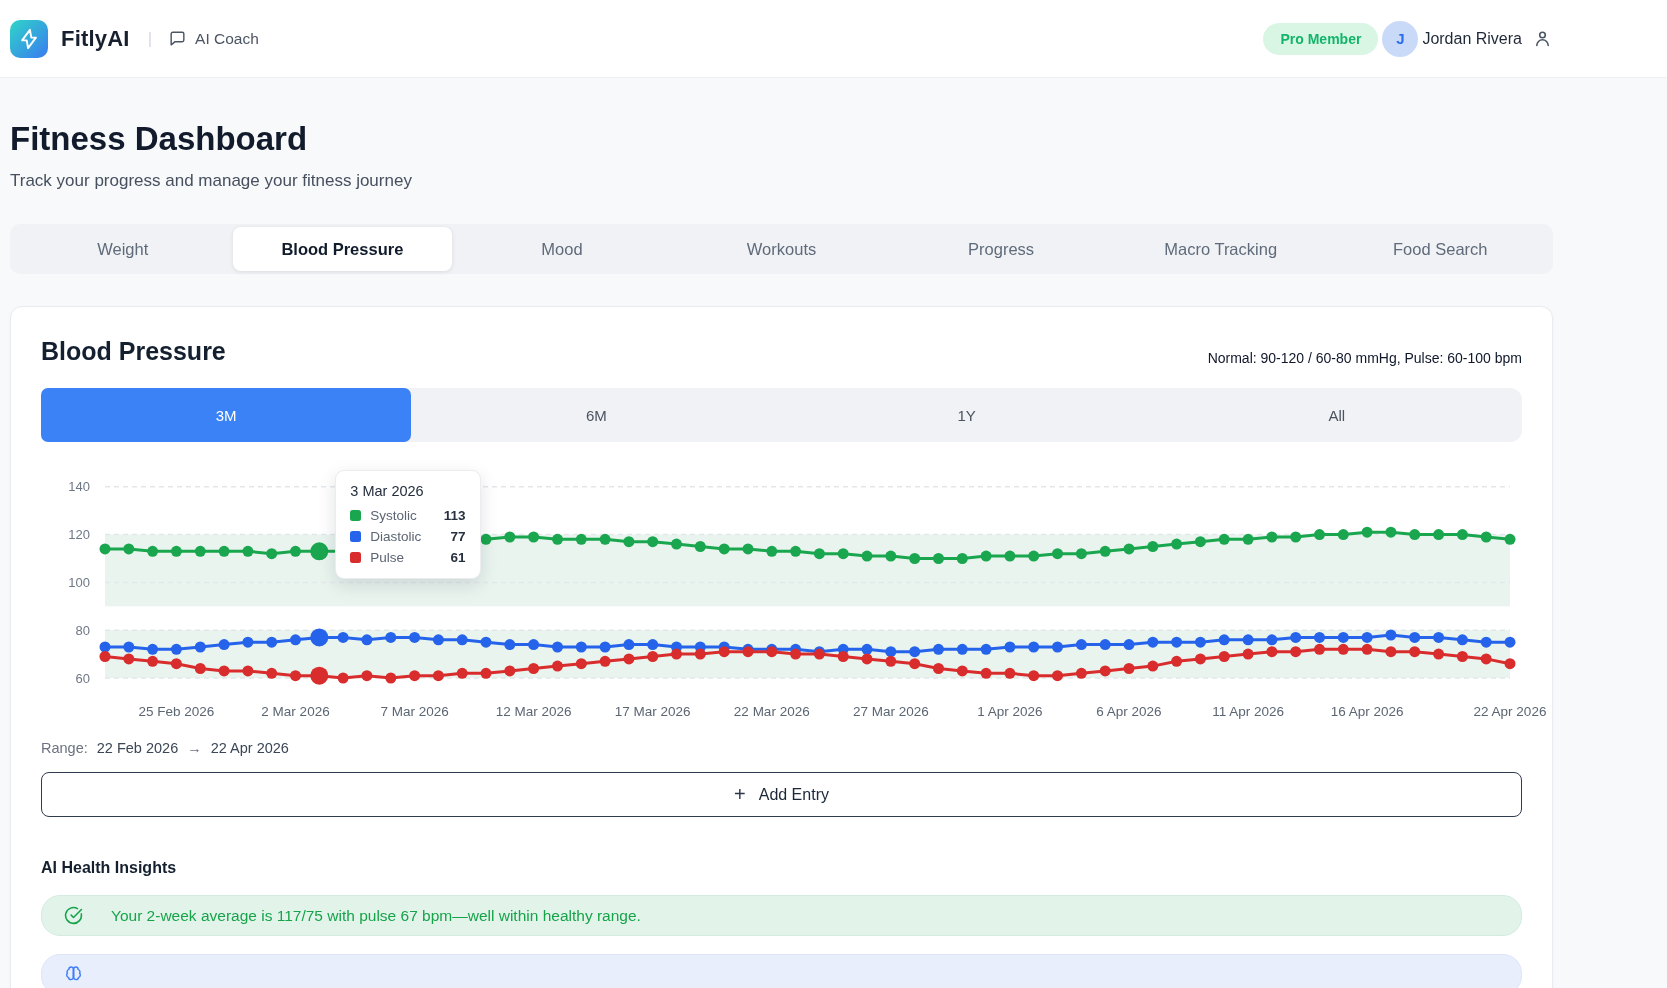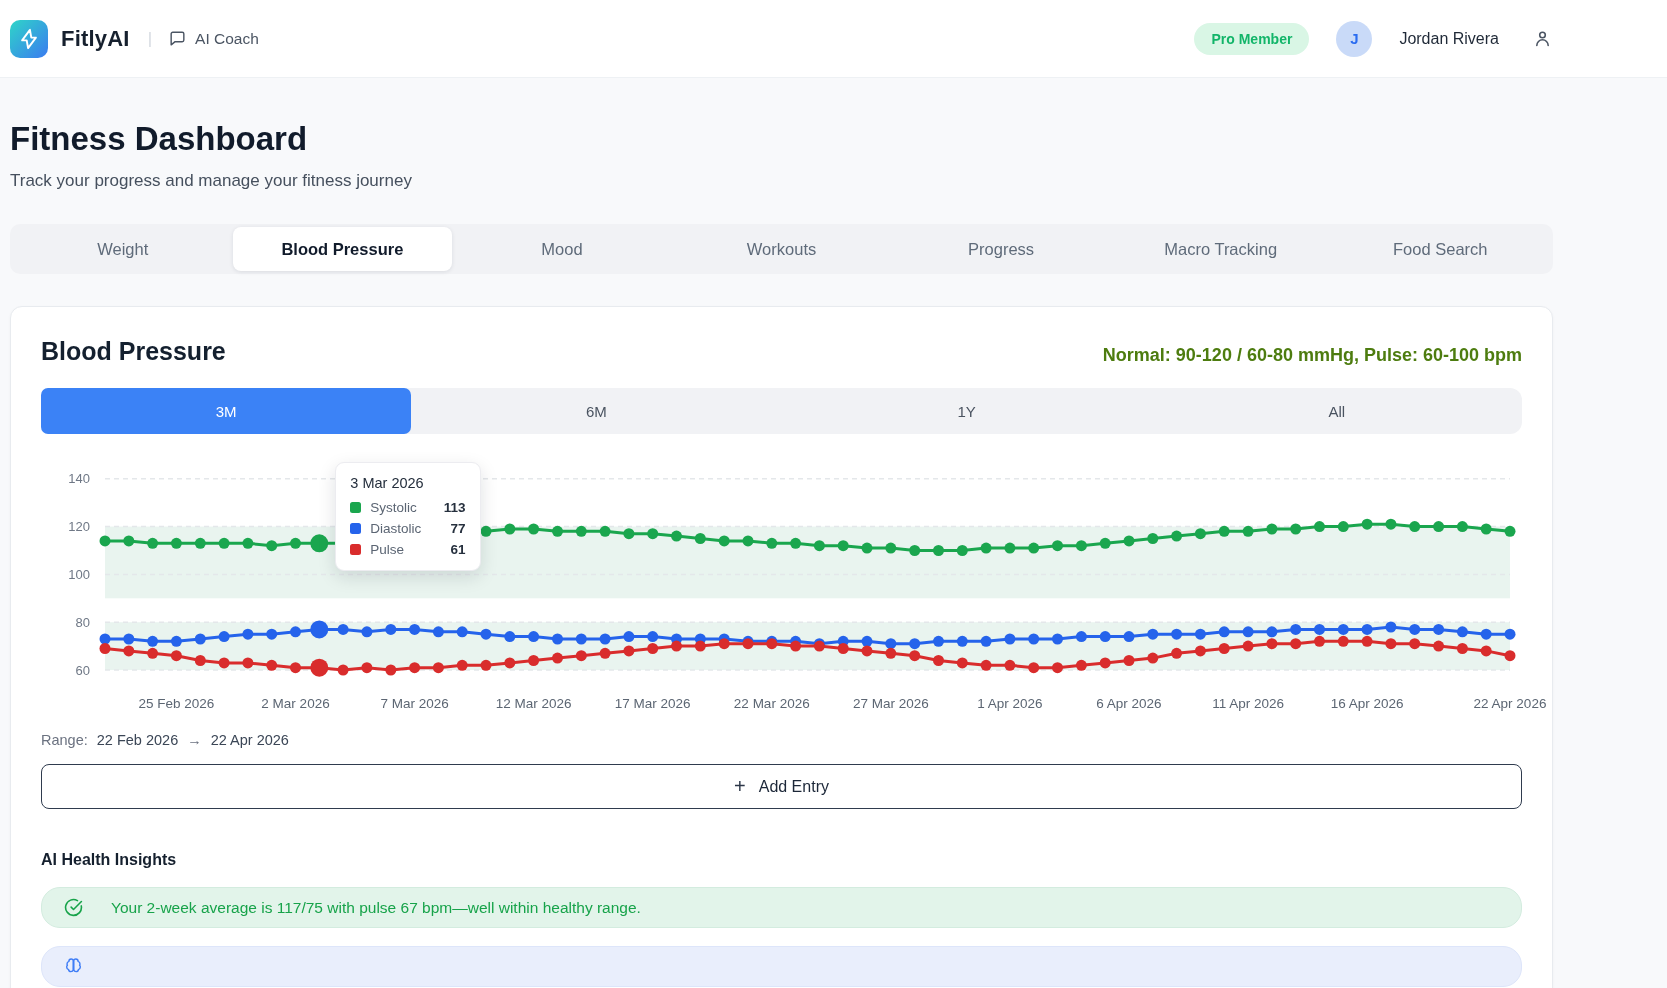--- a/index.html
+++ b/index.html
@@ -10,21 +10,21 @@
 
   
   .app-header { background:#fff; border-bottom:1px solid #eef1f4; }
   .app-header .container { height:77px; display:flex; align-items:center; }
   .logo { width:38px; height:38px; border-radius:10px;
     background:linear-gradient(135deg,#2fd5c8,#3a7bf0);
     display:flex; align-items:center; justify-content:center; flex:0 0 auto; }
   .brand { font-size:22px; font-weight:800; color:#16202e; margin-left:13px; letter-spacing:.2px; }
   .hdr-divider { color:#d4d9e0; font-size:17px; margin:0 16px 0 18px; font-weight:300; }
   .coach { display:flex; align-items:center; gap:8px; color:#4b5563; font-size:15.5px; cursor:pointer;text-align:center; }
-  .hdr-right { margin-left:auto; display:flex; align-items:center; gap:27px; }
+  .hdr-right { margin-left:auto; display:flex; align-items:center; gap:4px; }
   .pro-badge { border-radius:999px; padding:8px 17px; font-size:14px; font-weight:700; }
   .avatar { width:36px; height:36px; border-radius:50%; display:flex; align-items:center;
     justify-content:center; font-size:15px; font-weight:700; }
   .user-name { font-size:16px; color:#1f2937; }
   .user-icon { display:flex; margin-left:6px; cursor:pointer; }
 
   
   .page-title { font-size:33px; font-weight:800; color:#111b2b; margin-top:42px; }
   .page-subtitle { font-size:17px; color:#46505e; margin-top:13px; }
 
@@ -32,23 +32,23 @@
   .tab-bar { margin-top:33px; background:#f1f2f5; border-radius:10px; display:flex; height:50px; padding:3px; }
   .tab { flex:1; display:flex; align-items:center; justify-content:center; font-size:16.5px;
     color:#5f6b7a; cursor:pointer; border-radius:8px; }
   .tab.active { background:#fff; color:#111b2b; font-weight:600; box-shadow:0 1px 4px rgba(20,30,50,.10); }
 
   
   .bp-card { margin-top:32px; background:#fff; border:1px solid #e8ebef; border-radius:12px;
     padding:30px 30px 70px; box-shadow:0 1px 3px rgba(20,30,50,.04); }
   .card-head { display:flex; align-items:flex-end; justify-content:space-between; }
   .card-title { font-size:25px; font-weight:800; color:#14202f; }
-  .normal-note { font-size:18px; color:#4d7c0f;font-weight:bold; }
-
-  .range-bar { margin-top:22px; background:#f1f2f5; border-radius:12px; height:46px; display:flex; }
+  .normal-note { font-size:14px; color:#0f172a; }
+
+  .range-bar { margin-top:22px; background:#f1f2f5; border-radius:12px; height:54px; display:flex; }
   .range-seg { flex:1; display:flex; align-items:center; justify-content:center; font-size:15px;
     color:#4a5360; cursor:pointer; border-radius:7px; }
   .range-seg.active { color:#fff; font-weight:500; }
 
   
   .chart-wrap { position:relative; margin-top:16px; }
   svg.chart { overflow:visible; display:block; }
   .ytick { font-family:"Liberation Sans",sans-serif; font-size:13px; fill:#6f7886; }
   .xtick { font-family:"Liberation Sans",sans-serif; font-size:13.5px; fill:#5c6673; }
 

